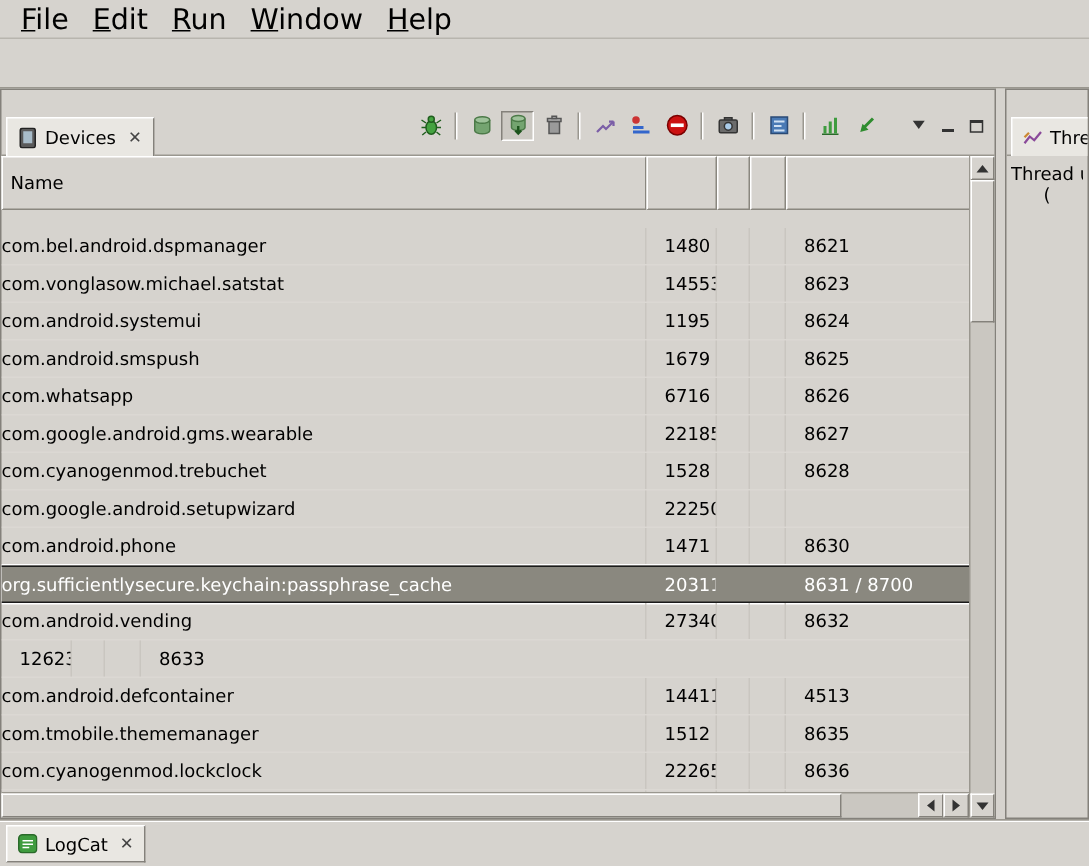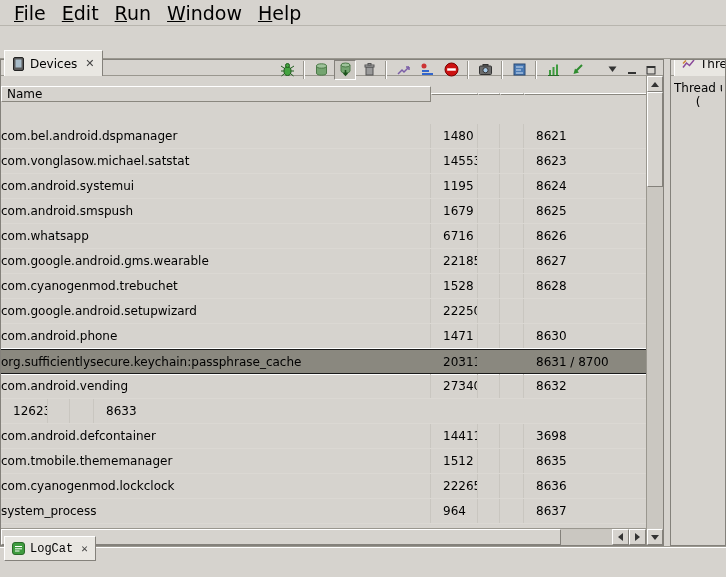--- a/index.html
+++ b/index.html
@@ -13,50 +13,50 @@
 
   .toolbar-strip { height:33px; border-bottom:1px solid #9a978f; box-shadow:0 1px 0 #fff; }
 
   .main { display:flex; height:487px; }
 
   
   .devices-view { width:664px; border:1px solid #84817b; display:flex; flex-direction:column; background:#d6d3ce; }
   .threads-view { flex:1; border:1px solid #84817b; border-left:1px solid #84817b; display:flex; flex-direction:column; overflow:hidden; }
   .sash { width:6px; background:#d6d3ce; }
 
-  .view-tabbar { height:16px; display:flex; align-items:flex-end; padding:6px 2px 0 3px; border-bottom:1px solid #9a978f; flex:none; }
+  .view-tabbar { height:44px; display:flex; align-items:flex-end; padding:6px 2px 0 3px; border-bottom:1px solid #9a978f; flex:none; }
   .tab { display:flex; align-items:center; gap:5px; padding:3px 7px; background:#e9e7e2; height:26px;
          border-top:1px solid #fff; border-left:1px solid #fff; border-right:1px solid #84817b; margin-bottom:-1px; white-space:nowrap; }
   .tab .close { color:#444; font-size:11px; margin-left:3px; }
   .tabicon { display:flex; align-items:center; }
 
   .view-toolbar { margin-left:auto; display:flex; align-items:center; gap:2px; padding-right:2px; align-self:center; margin-bottom:2px; }
   .tbtn { width:22px; height:20px; display:flex; align-items:center; justify-content:center; }
   .tbtn.pressed { border:1px solid; border-color:#84817b #fff #fff #84817b; background:#ccc9c3; }
   .tbtn.small { width:17px; }
   .tsep { width:0; height:18px; border-left:1px solid #9a978f; border-right:1px solid #fff; margin:0 3px; }
   .tgap { width:12px; }
 
   
   .table-wrap { flex:1; display:flex; min-height:0; }
   .table-col { flex:1; display:flex; flex-direction:column; min-width:0; }
-  .table-header { height:36px; display:flex; flex:none;align-items:center; }
+  .table-header { height:36px; display:flex; flex:none; }
   .hcell { background:#d6d3ce; border-top:1px solid #fff; border-left:1px solid #fff;
            border-right:1px solid #8a877f; border-bottom:1px solid #8a877f;
            padding-left:5px; display:flex; align-items:center; overflow:hidden; }
   .w-name{width:430px;} .w-pid{width:47px;} .w-c3{width:22px;} .w-c4{width:24px;} .w-port{flex:1;}
 
   .rows { flex:1; overflow:hidden; }
   .row-partial { height:12px; }
   .row { height:25px; display:flex; align-items:stretch; border-bottom:1px solid #dbd8d3; }
   .cell { display:flex; align-items:center; overflow:hidden; white-space:nowrap; border-right:1px solid #c9c6c0; }
   .cell.w-name { }
   .cell.w-pid  { padding-left:12px; }
   .cell.w-port { padding-left:12px; border-right:none;text-align:center; }
-  .row.selected { background:#8a887f; color:#000000; border-top:1px solid #1a1a1a; border-bottom:1px solid #1a1a1a;
+  .row.selected { background:#8a887f; color:#ffffff; border-top:1px solid #1a1a1a; border-bottom:1px solid #1a1a1a;
                   box-shadow:0 -1px 0 #fff, 0 1px 0 #fff; height:25px; }
   .row.selected .cell { border-right-color:transparent; }
 
   
   .vscroll { width:17px; flex:none; display:flex; flex-direction:column; background:#cac7c1; border-left:1px solid #9a978f; }
   .sbtn { height:16px; width:100%; flex:none; background:#d6d3ce; border:1px solid; border-color:#fff #84817b #84817b #fff;
           display:flex; align-items:center; justify-content:center; }
   .vthumb { height:95px; flex:none; background:#d6d3ce; border:1px solid; border-color:#fff #84817b #84817b #fff; }
   .vtrack { flex:1; }
   .hscroll { height:17px; flex:none; display:flex; background:#cac7c1; border-top:1px solid #9a978f; }
@@ -69,21 +69,21 @@
   .arr-left  { width:0;height:0;border-top:4px solid transparent;border-bottom:4px solid transparent;border-right:5px solid #333; }
   .arr-right { width:0;height:0;border-top:4px solid transparent;border-bottom:4px solid transparent;border-left:5px solid #333; }
 
   
   .threads-content { padding:5px 3px; }
   .threads-line1 { white-space:nowrap; overflow:hidden; }
   .threads-line2 { text-align:center; }
 
   
   .bottom-bar { height:14px; border-top:1px solid #9a978f; box-shadow:inset 0 1px 0 #fff;
-                display:flex; align-items:flex-end; padding:3px 0 0 4px;font-family:Liberation Mono, monospace; }
+                display:flex; align-items:flex-start; padding:3px 0 0 4px; }
   .bottom-bar .tab { border:1px solid #84817b; border-top-color:#fff; border-left-color:#fff; height:25px; }
 </style>
 </head>
 <body>
 
 <div>
 
   <div class="menubar">
     <span class="menu-item">File</span>
     <span class="menu-item">Edit</span>
@@ -300,21 +300,21 @@
     <div class="cell w-pid">12623</div>
     <div class="cell w-c3"></div>
     <div class="cell w-c4"></div>
     <div class="cell w-port">8633</div>
   </div>
               <div class="row">
     <div class="cell w-name">com.android.defcontainer</div>
     <div class="cell w-pid">14411</div>
     <div class="cell w-c3"></div>
     <div class="cell w-c4"></div>
-    <div class="cell w-port">3698</div>
+    <div class="cell w-port">4513</div>
   </div>
               <div class="row">
     <div class="cell w-name">com.tmobile.thememanager</div>
     <div class="cell w-pid">1512</div>
     <div class="cell w-c3"></div>
     <div class="cell w-c4"></div>
     <div class="cell w-port">8635</div>
   </div>
               <div class="row">
     <div class="cell w-name">com.cyanogenmod.lockclock</div>

